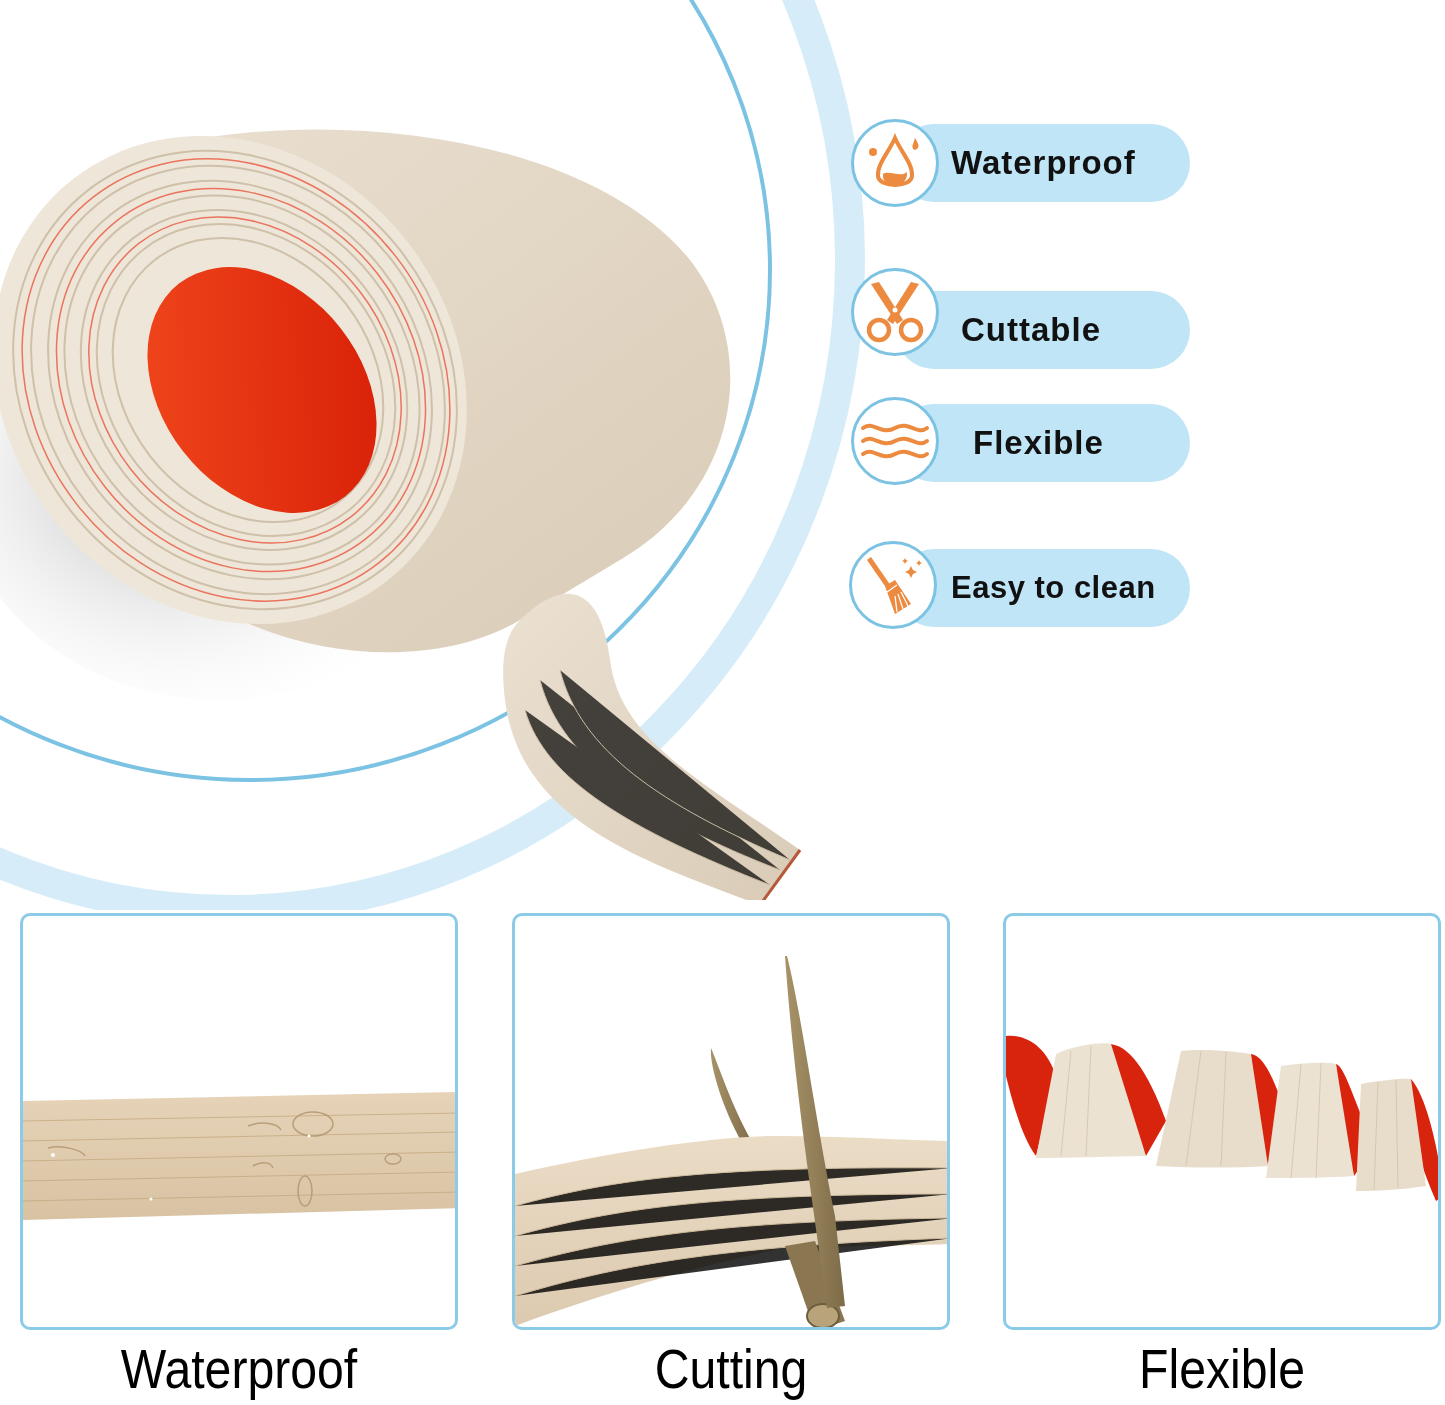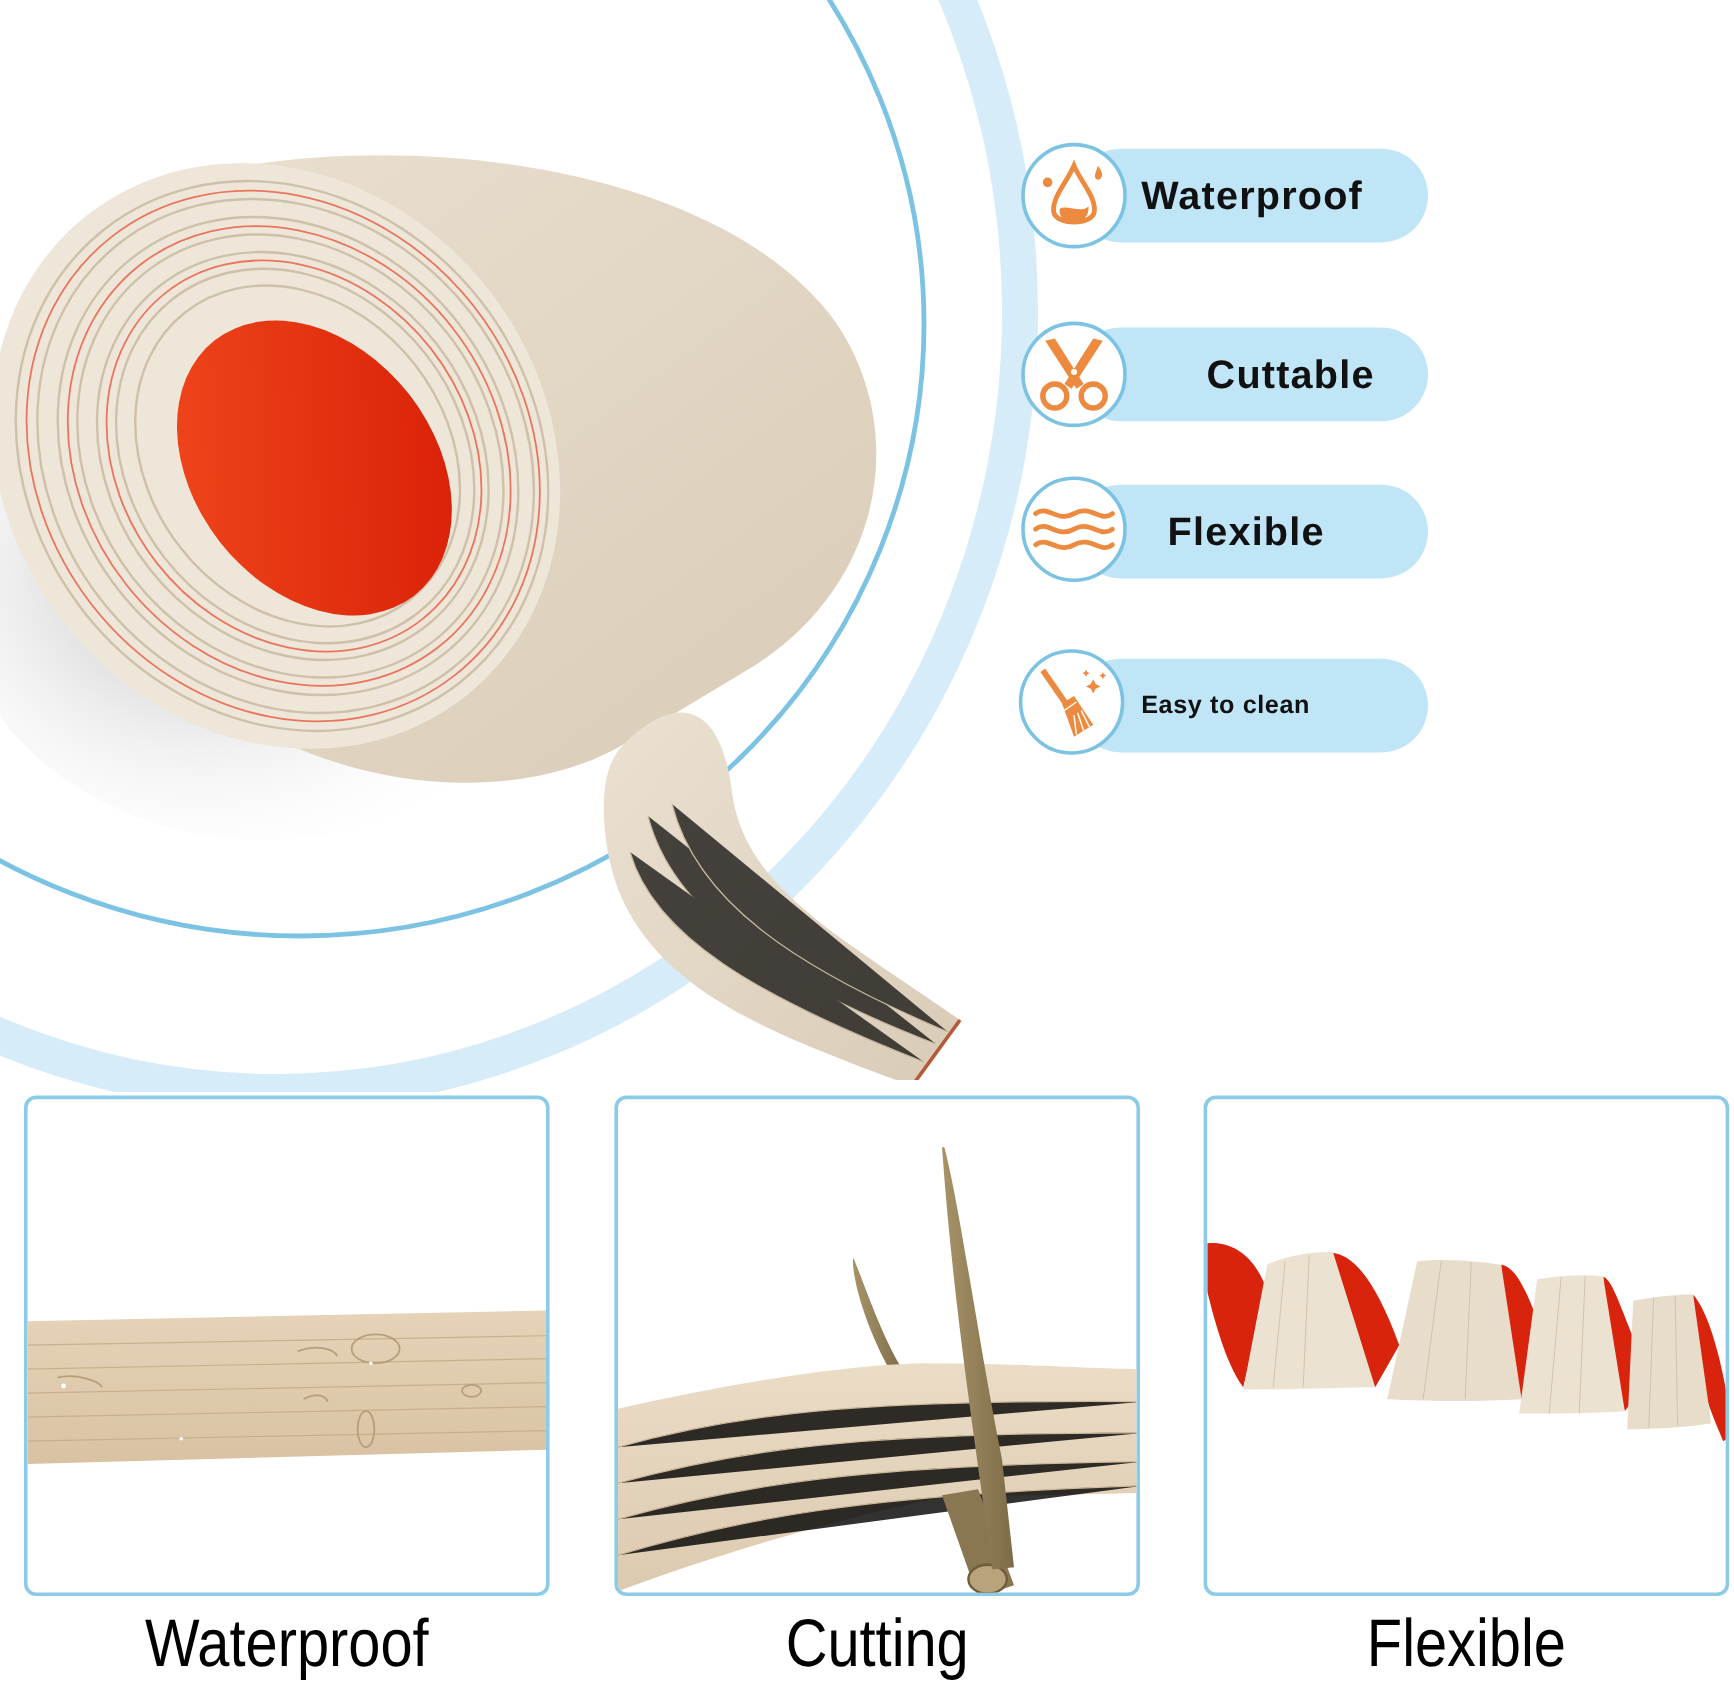--- a/index.html
+++ b/index.html
@@ -116,21 +116,21 @@
       <svg width="60" height="62" viewBox="0 0 60 62">
         <circle cx="8" cy="20" r="4" fill="#ec8a3f"></circle>
         <path d="M50 6 C 53 11, 55 14, 52 17 C 50 19, 46 17, 48 12 Z" fill="#ec8a3f"></path>
         <path d="M30 6 C 24 20, 12 32, 13 44 C 14 56, 46 56, 47 44 C 48 32, 36 20, 30 6 Z" fill="none" stroke="#ec8a3f" stroke-width="4"></path>
         <path d="M18 42 C 24 38, 36 46, 42 40 C 43 50, 34 54, 30 54 C 24 54, 17 50, 18 42 Z" fill="#ec8a3f"></path>
       </svg>
     </div>
   </div>
 
   <div>
-    <div class="feature-pill" style="left:895px;top:273px;width:295px;justify-content:center;">
+    <div class="feature-pill" style="left:895px;top:291px;width:295px;">
       <span class="feature-label" style="margin-left:66px;">Cuttable</span>
     </div>
     <div class="feature-badge" style="left:851px;top:268px;">
       <svg width="64" height="64" viewBox="0 0 64 64">
         <path d="M8 4 L 16 2 L 40 40 L 34 44 Z" fill="#ec8a3f"></path>
         <path d="M56 4 L 48 2 L 24 40 L 30 44 Z" fill="#ec8a3f"></path>
         <circle cx="32" cy="30" r="2.5" fill="#ffffff"></circle>
         <circle cx="16" cy="50" r="10" fill="none" stroke="#ec8a3f" stroke-width="4.5"></circle>
         <circle cx="48" cy="50" r="10" fill="none" stroke="#ec8a3f" stroke-width="4.5"></circle>
       </svg>
@@ -147,21 +147,21 @@
           <path d="M4 12 C 14 4, 22 20, 36 12 C 50 4, 58 20, 68 12"></path>
           <path d="M4 25 C 14 17, 22 33, 36 25 C 50 17, 58 33, 68 25"></path>
           <path d="M4 38 C 14 30, 22 46, 36 38 C 50 30, 58 46, 68 38"></path>
         </g>
       </svg>
     </div>
   </div>
 
   <div>
     <div class="feature-pill" style="left:895px;top:549px;width:295px;">
-      <span class="feature-label" style="margin-left:56px;font-size:21px;letter-spacing:0.5px;">Easy to clean</span>
+      <span class="feature-label" style="margin-left:56px;font-size:31px;letter-spacing:0.5px;">Easy to clean</span>
     </div>
     <div class="feature-badge" style="left:849px;top:541px;">
       <svg width="64" height="66" viewBox="0 0 64 66">
         <path d="M6 8 L 10 5 L 30 34 L 26 37 Z" fill="#ec8a3f"></path>
         <path d="M24 34 L 34 28 L 50 52 L 34 62 Z" fill="#ec8a3f"></path>
         <g stroke="#ffffff" stroke-width="1.2">
           <path d="M26 40 L 36 33"></path>
           <path d="M36 60 L 34 44"></path>
           <path d="M42 57 L 37 42"></path>
           <path d="M47 54 L 40 40"></path>

